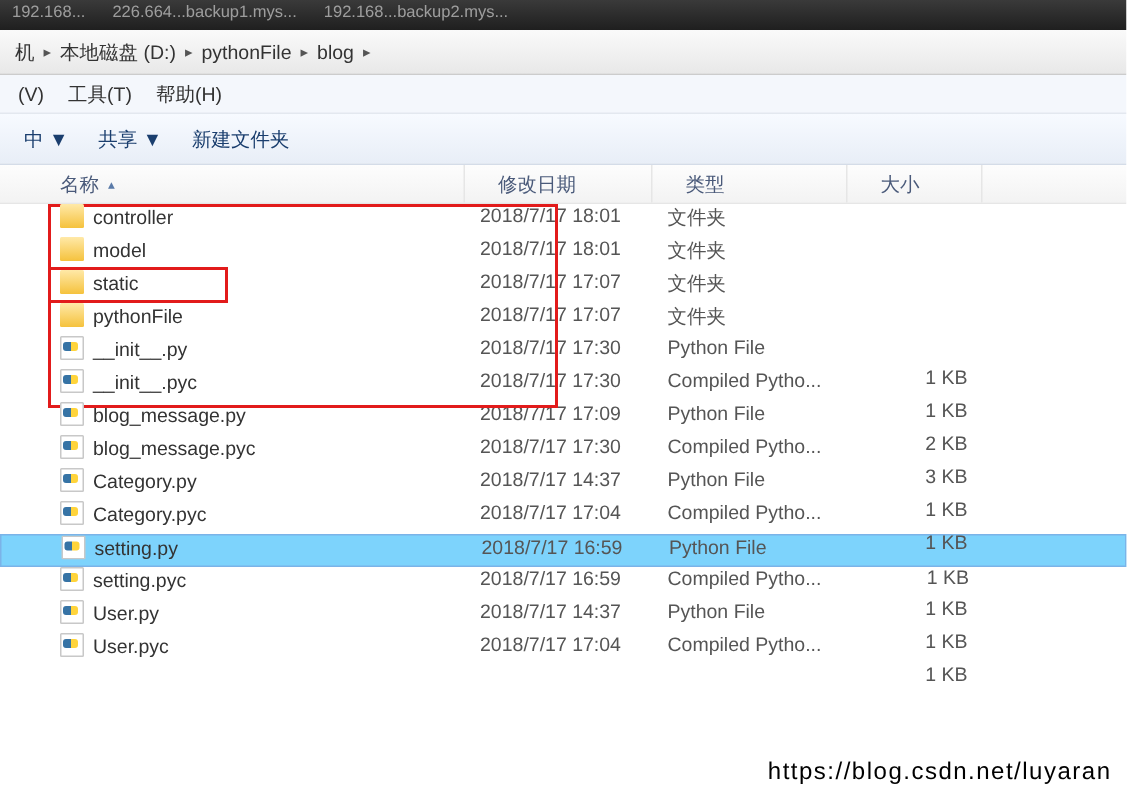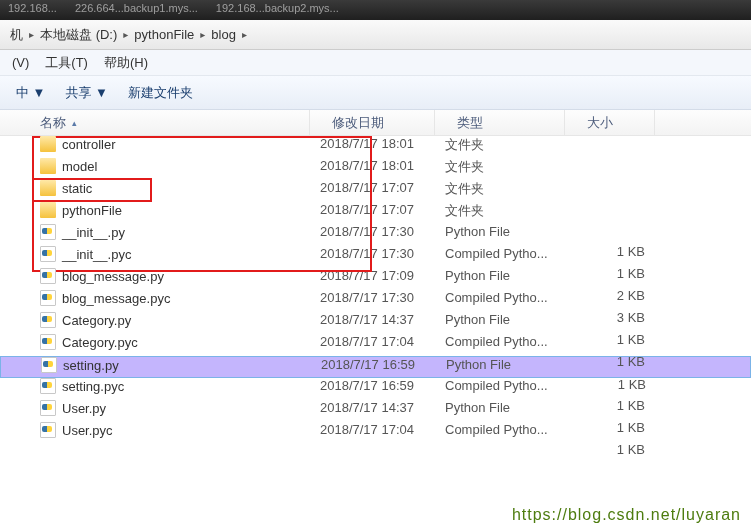--- a/index.html
+++ b/index.html
@@ -16,36 +16,36 @@
 .filelist { position: relative; }
 .headerrow { display: flex; border-bottom: 1px solid #e6e6e6; font-size: 13px; color: #4a5a7a; height: 26px; align-items: center; background: linear-gradient(#fdfdfd,#f3f3f3); }
 .headerrow .col { padding: 0 22px; border-right: 1px solid #e6e6e6; height: 100%; display: flex; align-items: center; gap: 6px; cursor: pointer; }
 .col-name { width: 310px; padding-left: 40px !important; }
 .col-date { width: 125px; }
 .col-type { width: 130px; }
 .col-size { width: 90px; justify-content: flex-start; }
 .sortarrow { font-size: 9px; color: #5a7aa8; }
 .rows { position: relative; }
 .row { display: flex; height: 22px; align-items: flex-start; font-size: 13px; }
-.row.selected { background: #c4b5fd; border: 1px solid #7bb3e8; height: 22px; }
+.row.selected { background: #7dd3fc; border: 1px solid #7bb3e8; height: 22px; }
 .cell { padding: 0 10px; overflow: hidden; white-space: nowrap; text-overflow: ellipsis; }
 .cell-name { width: 310px; display: flex; align-items: center; gap: 6px; padding-left: 40px; }
 .cell-date { width: 125px; color: #555; }
 .cell-type { width: 130px; color: #555; }
 .cell-size { width: 90px; text-align: right; color: #555; margin-top: 20px; }
 .icon { width: 16px; height: 16px; display: inline-block; flex-shrink: 0; }
 .icon-folder { background: linear-gradient(#ffe9a8,#f5c23d); border-radius: 1px; position: relative; }
 .icon-folder::before { content: ""; position: absolute; top: -3px; left: 0; width: 7px; height: 3px; background: #f5c23d; border-radius: 1px 1px 0 0; }
 .icon-py { background: #fff; border: 1px solid #c8c8c8; border-radius: 1px; position: relative; }
 .icon-py::after { content: ""; position: absolute; top: 3px; left: 1px; width: 10px; height: 6px; background: linear-gradient(90deg,#3673a5 50%,#ffd43b 50%); border-radius: 2px; }
 .icon-pyc { background: #fff; border: 1px solid #c8c8c8; border-radius: 1px; position: relative; }
 .icon-pyc::after { content: ""; position: absolute; top: 3px; left: 1px; width: 10px; height: 6px; background: linear-gradient(90deg,#3673a5 50%,#ffd43b 50%); border-radius: 2px; }
 .redbox1 { position: absolute; border: 2px solid #e21b1b; left: 32px; top: 0px; width: 340px; height: 136px; pointer-events: none; }
 .redbox2 { position: absolute; border: 2px solid #e21b1b; left: 32px; top: 42px; width: 120px; height: 24px; pointer-events: none; }
-.watermark { position: absolute; right: 10px; bottom: 4px; color: #4d7c0f; font-size: 16px; font-family: Arial; letter-spacing: 1px; }
+.watermark { position: absolute; right: 10px; bottom: 4px; color: #000000; font-size: 16px; font-family: Arial; letter-spacing: 1px; }
 </style>
 </head>
 <body>
 
 <div class="titlebar">
   <span>192.168...</span>
   <span>226.664...backup1.mys...</span>
   <span>192.168...backup2.mys...</span>
 </div>
 

